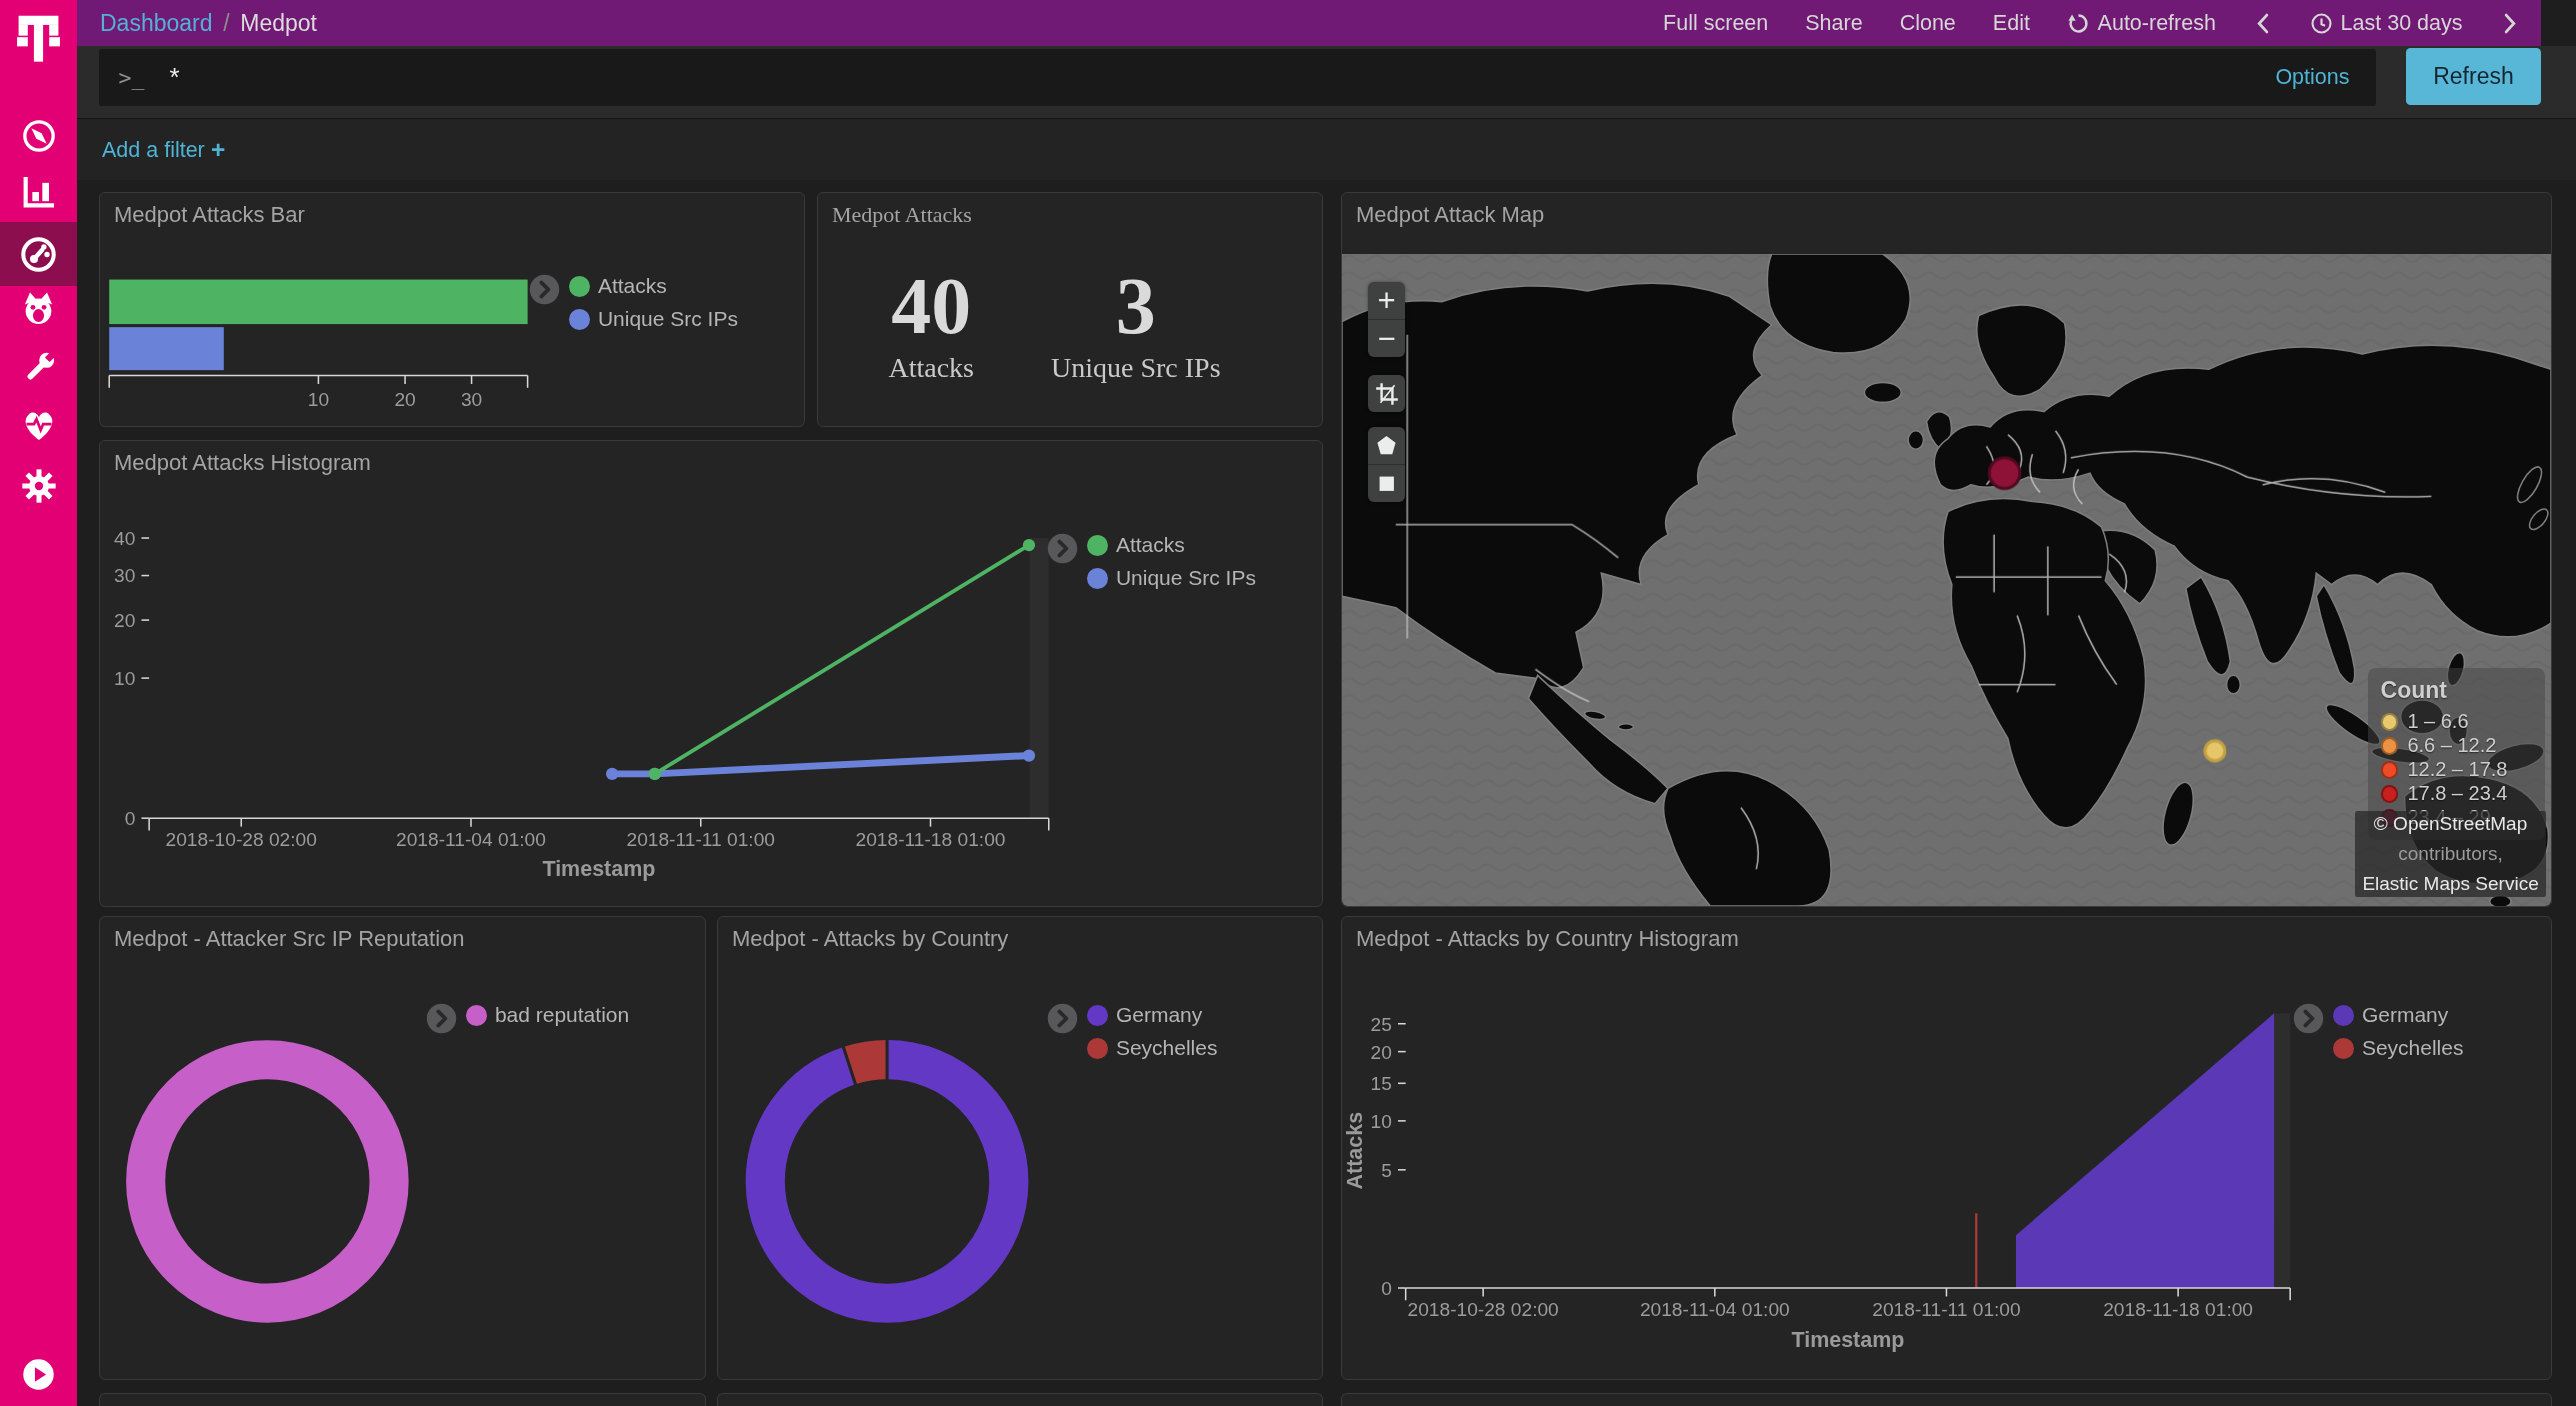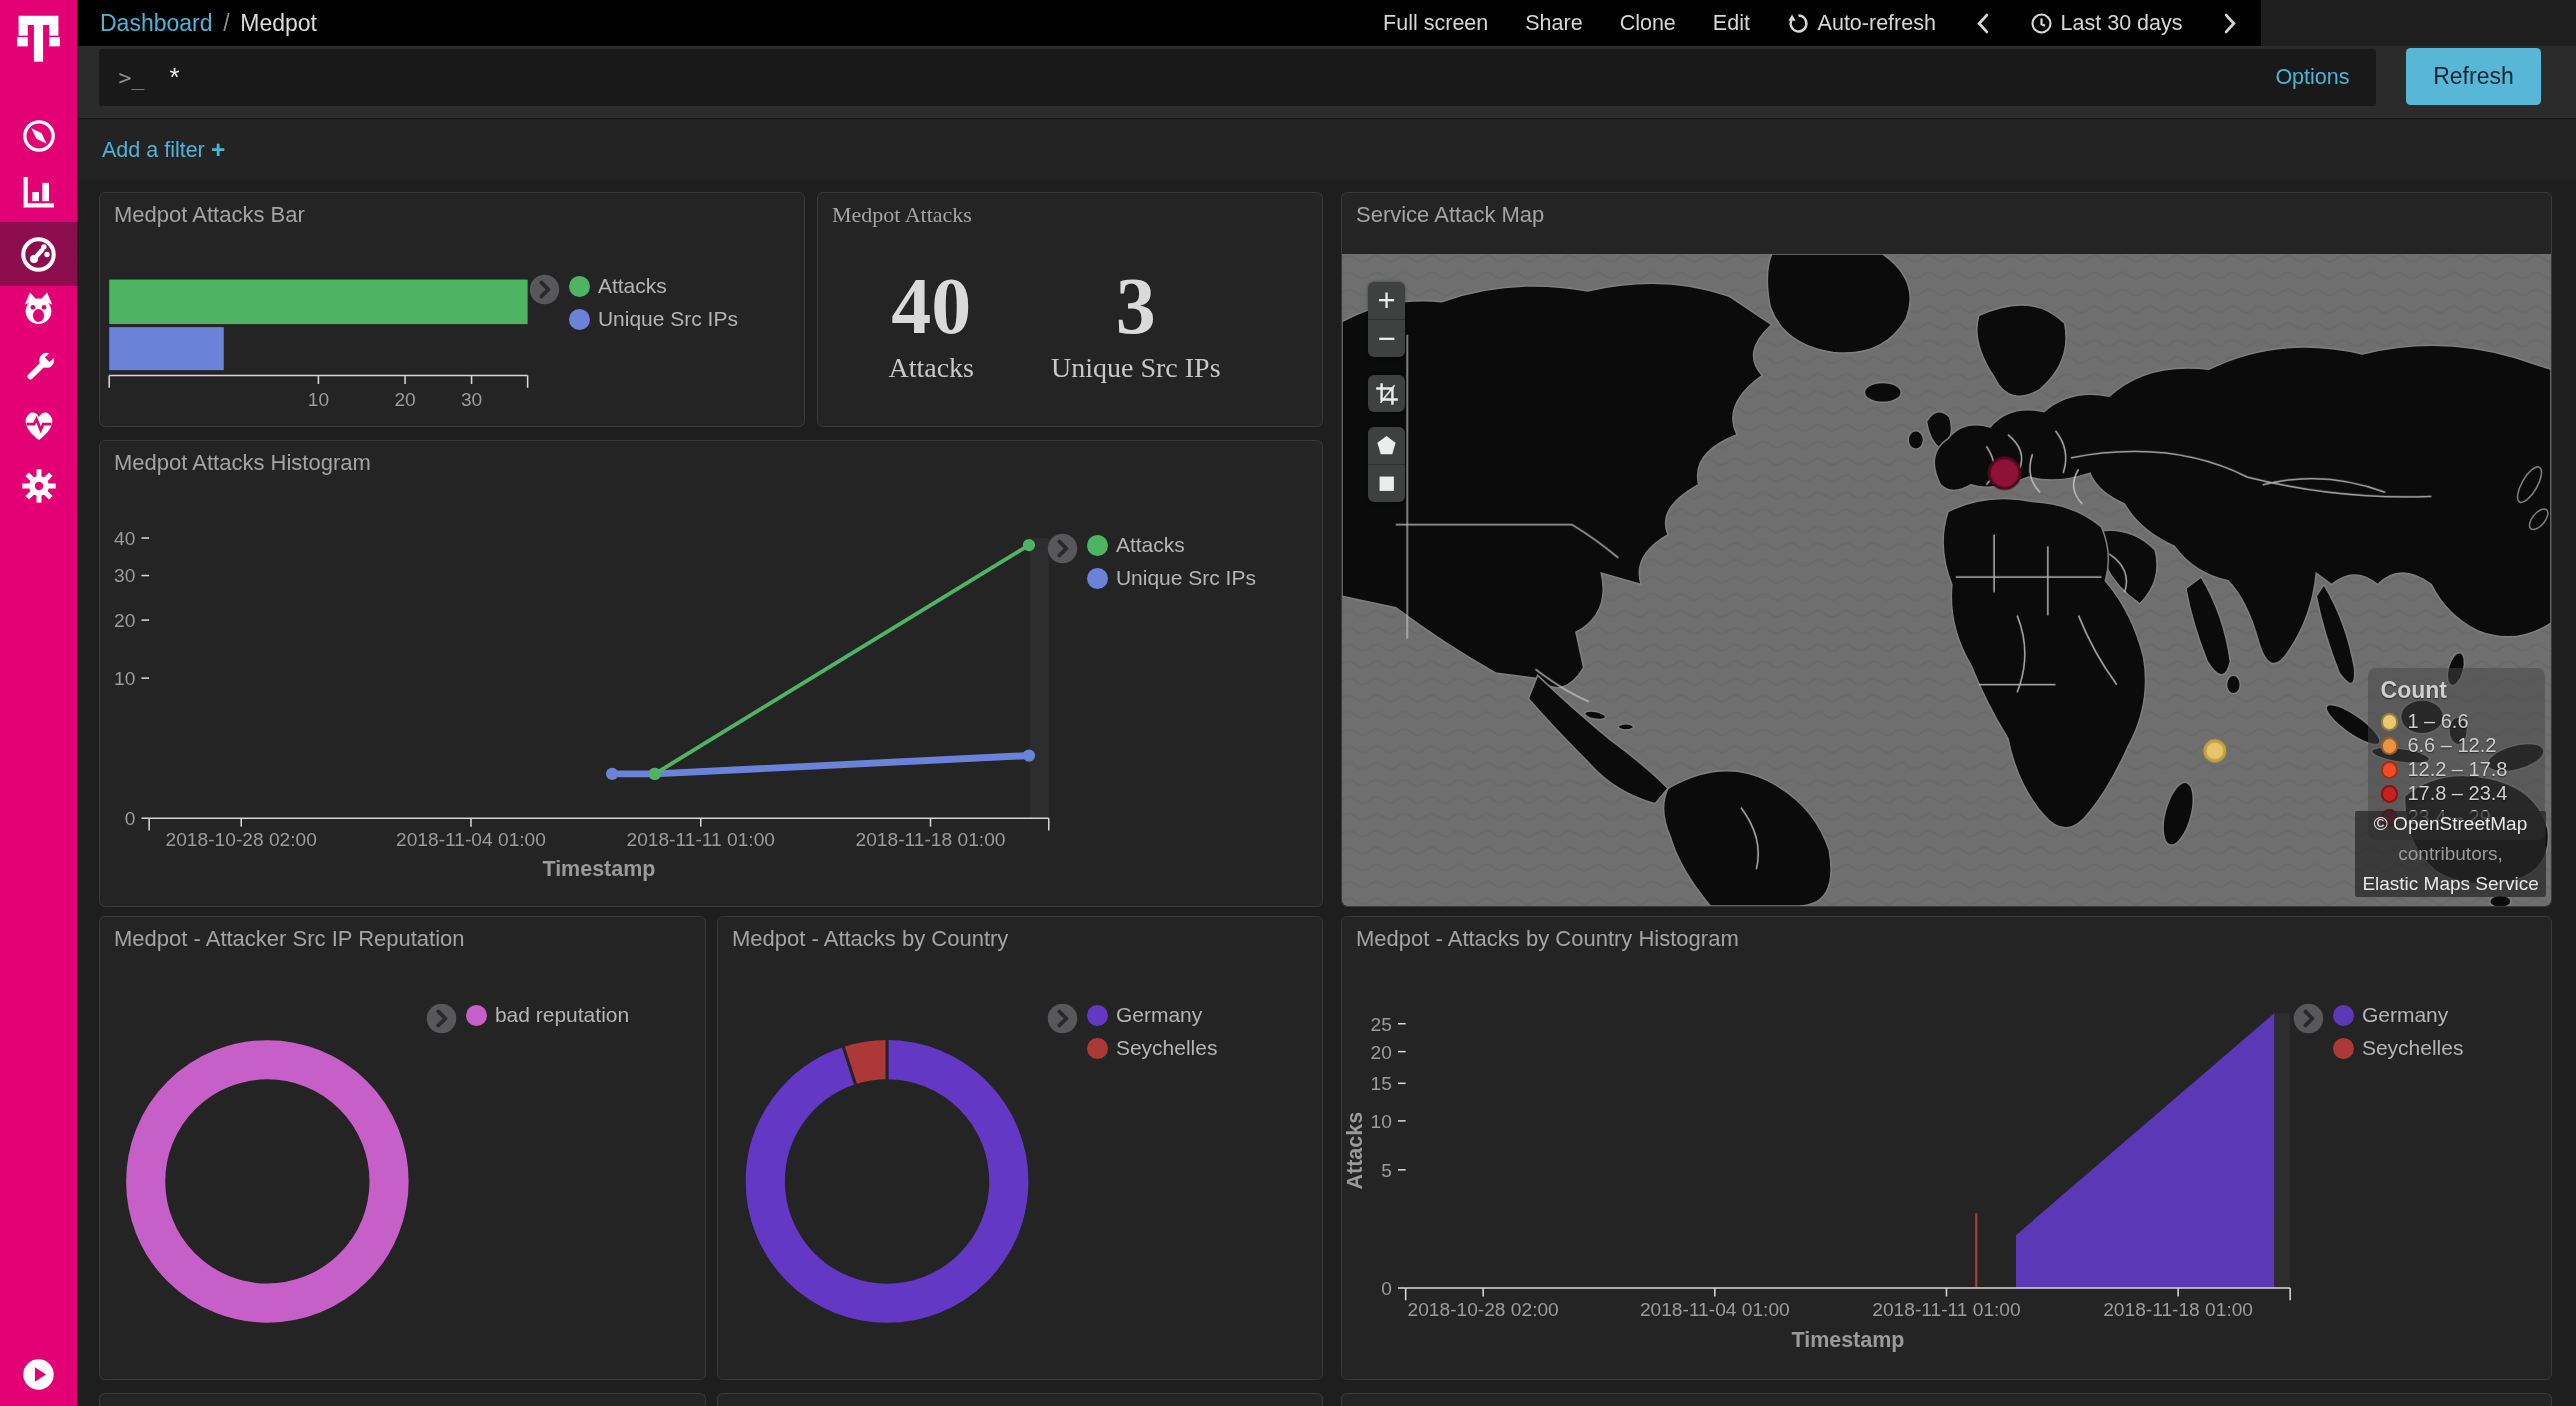--- a/index.html
+++ b/index.html
@@ -4,21 +4,21 @@
 <style>
   html,body{margin:0;padding:0;background:#161616;}
   #app{position:relative;width:2576px;height:1406px;overflow:hidden;background:#1E1E1E;
        font-family:"Liberation Sans","DejaVu Sans",sans-serif;color:#C9C9C9;}
   svg{display:block;}
   
   .sidebar{position:absolute;left:0;top:0;width:77px;height:1406px;background:#E20074;z-index:30;}
   .side-item{position:absolute;left:0;width:77px;height:57px;display:flex;align-items:center;justify-content:center;cursor:pointer;}
   .side-item.active{background:#8D0E4E;height:64px;}
   
-  .topbar{position:absolute;left:77px;top:0;width:2184px;height:46px;background:#000000;display:flex;z-index:20;}
+  .topbar{position:absolute;left:77px;top:0;width:2464px;height:46px;background:#701a75;display:flex;z-index:20;}
   .breadcrumb{margin-left:23px;font-size:23px;display:flex;gap:10.7px;align-items:center;}
   .bc-link{color:#54B1D4;}
   .bc-sep{color:#8E8E8E;}
   .bc-current{color:#DCDCDC;}
   .topmenu{margin-left:auto;display:flex;gap:37px;margin-right:21.5px;align-items:center;font-size:21.5px;color:#D6D6D6;}
   .topmenu .mi{display:flex;align-items:center;gap:7.7px;cursor:pointer;white-space:nowrap;}
   
   .querybar{position:absolute;left:77px;top:46px;width:2499px;height:72px;background:#2B2B2C;z-index:19;}
   .queryinput{position:absolute;left:21.5px;top:3.1px;width:2277px;height:57px;background:#191919;border-radius:3.1px;
               display:flex;align-items:center;}
@@ -269,21 +269,21 @@
         <div class="metric-label">Attacks</div>
       </div>
       <div class="metric">
         <div class="metric-value">3</div>
         <div class="metric-label">Unique Src IPs</div>
       </div>
     </div>
   </div>
 
   <div class="panel" style="left:1341px;top:192px;width:1211px;height:715px;">
-    <div class="panel-title">Service Attack Map</div>
+    <div class="panel-title">Medpot Attack Map</div>
     <div class="map-area">
       <svg id="map-svg" width="100%" height="100%" viewBox="0 0 1576 848" preserveAspectRatio="none">
         <defs>
           <pattern id="waves" width="36" height="22" patternUnits="userSpaceOnUse">
             <path d="M0 6 Q 9 -2 18 6 T 36 6" fill="none" stroke="#666666" stroke-width="3"></path>
           </pattern>
         </defs>
         <rect x="0" y="0" width="1576" height="848" fill="#6F6F6F"></rect>
         <rect x="0" y="0" width="1576" height="848" fill="url(#waves)" opacity="0.55"></rect>
         <g fill="#0B0B0B" stroke="#7E7E7E" stroke-width="2">

